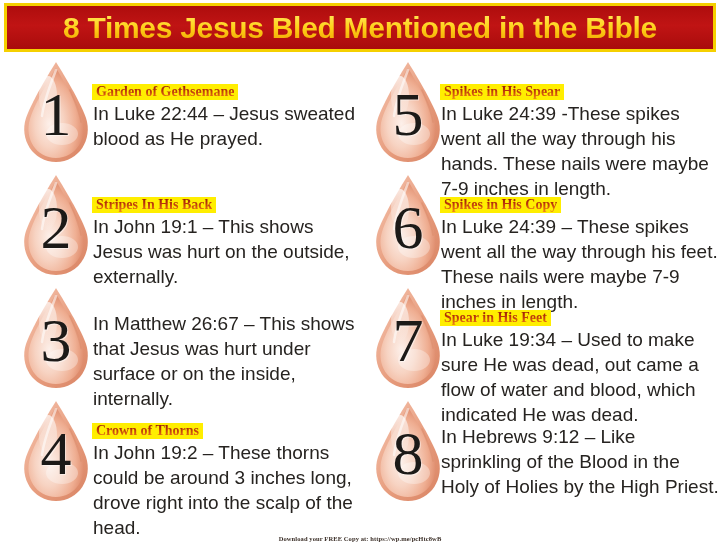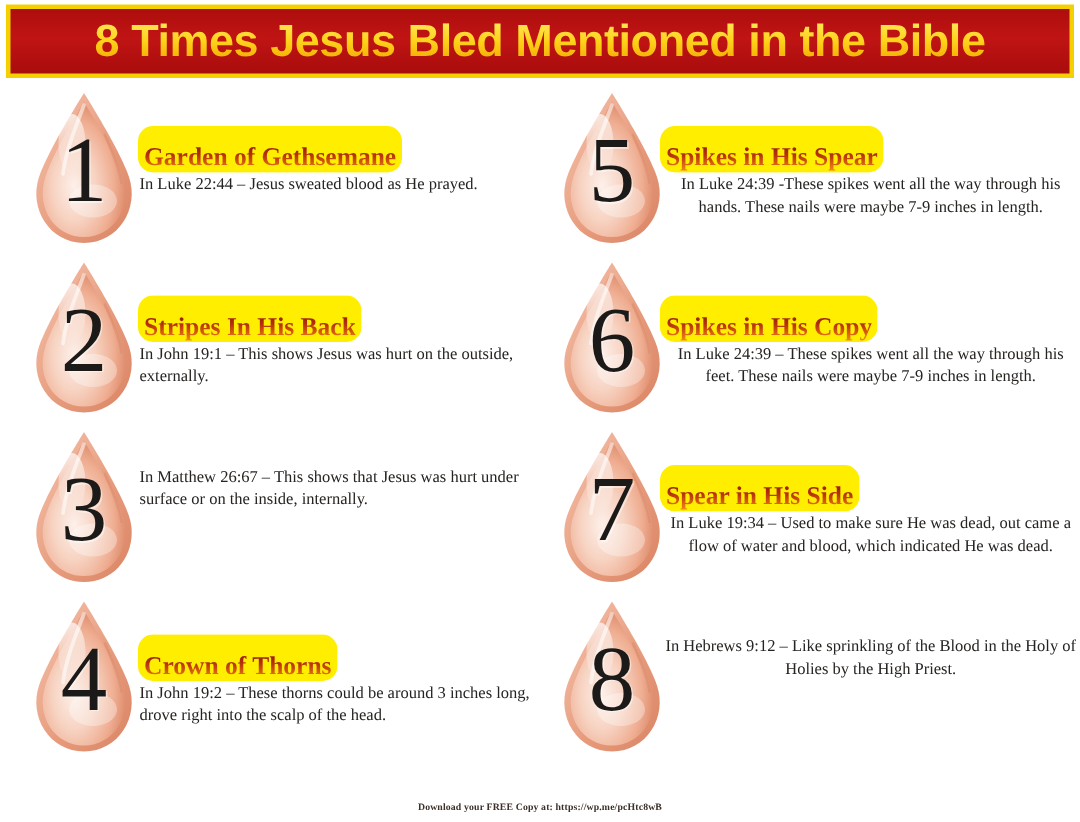--- a/index.html
+++ b/index.html
@@ -109,46 +109,45 @@
   .entry-text {
     padding-top: 26px;
     margin-left: -6px;
   }
   .col-right .entry-text { margin-left: -10px; }
 
   .entry-heading {
     display: table;
     font-family: "Liberation Serif", serif;
     font-weight: bold;
-    font-size: 17px;
+    font-size: 14px;
     line-height: 1.08;
     background: #ffee00;
-    padding: 12px 4px 1px 4px;
+    padding: 0 4px 1px 4px;
     margin: 0 0 1px 0;
     background-image: linear-gradient(180deg, #ffee00, #ffee00);
-    border-radius: 10px;
   }
   .entry-heading span.h-line {
     display: block;
     background: linear-gradient(180deg, #8e1a08 0%, #b5300a 40%, #e06a10 80%, #f08c12 100%);
     -webkit-background-clip: text;
     background-clip: text;
     color: transparent;
     -webkit-text-fill-color: transparent;
     white-space: nowrap;
   }
   .entry-body {
-    font-family: Liberation Serif, serif;
-    font-size: 11px;
+    font-family: Liberation Sans, sans-serif;
+    font-size: 19px;
     line-height: 1.32;
     color: #262320;
     margin: 1px 0 0 1px;
     max-width: 278px;
   }
-  .col-right .entry-body { max-width: 282px; text-align: center; }
+  .col-right .entry-body { max-width: 282px; }
 
   
   .footer {
     position: absolute;
     left: 0;
     right: 0;
     bottom: 6px;
     text-align: center;
     font-family: "Liberation Serif", serif;
     font-size: 6.5px;
@@ -414,21 +413,21 @@
         <path class="p-inner" d="M42 8 C42 8 63 42 68 59 C74 78 62 98 42 98 C22 98 10 78 16 59 C21 42 42 8 42 8 Z" fill="url(#d6-body)"></path>
         <ellipse class="p-gloss1" cx="34" cy="36" rx="9" ry="20" fill="url(#d6-gloss)" opacity="0.75"></ellipse>
         <ellipse class="p-gloss2" cx="48" cy="74" rx="16" ry="11" fill="#ffffff" opacity="0.33"></ellipse>
         <path class="p-highlight" d="M42 10 C36 26 30 40 28 56" stroke="#ffffff" stroke-opacity="0.55" stroke-width="2.5" fill="none" stroke-linecap="round"></path>
         <path class="p-shadeline" d="M56 30 C62 44 66 54 67 62" stroke="#d98a6a" stroke-opacity="0.5" stroke-width="1.6" fill="none" stroke-linecap="round"></path>
       </svg>
       <div class="drop-number">7</div>
     </div>
     <div class="entry-text">
       <div class="entry-heading">
-              <span class="h-line">Spear in His Side</span>
+              <span class="h-line">Spear in His Feet</span>
             </div>
       <div class="entry-body">In Luke 19:34 – Used to make sure He was dead, out came a flow of water and blood, which indicated He was dead.</div>
     </div>
   </div>
 
   <div class="row">
     <div class="drop">
       <svg width="84" height="108" viewBox="0 0 84 108" xmlns="http://www.w3.org/2000/svg">
         <defs>
           <radialGradient class="g-body" cx="38%" cy="62%" r="62%" id="d7-body">

